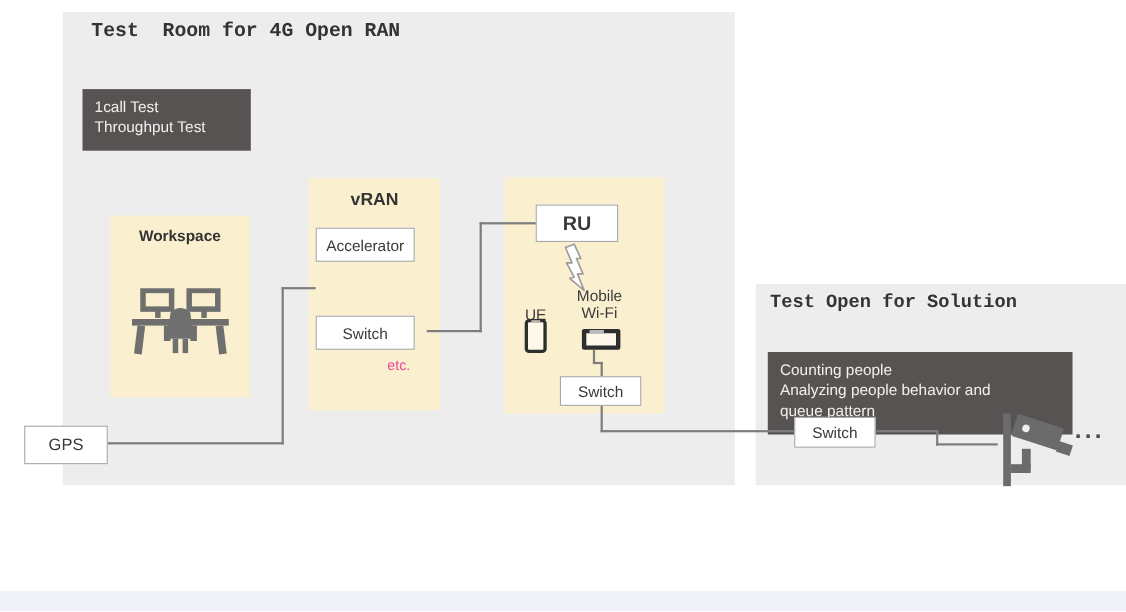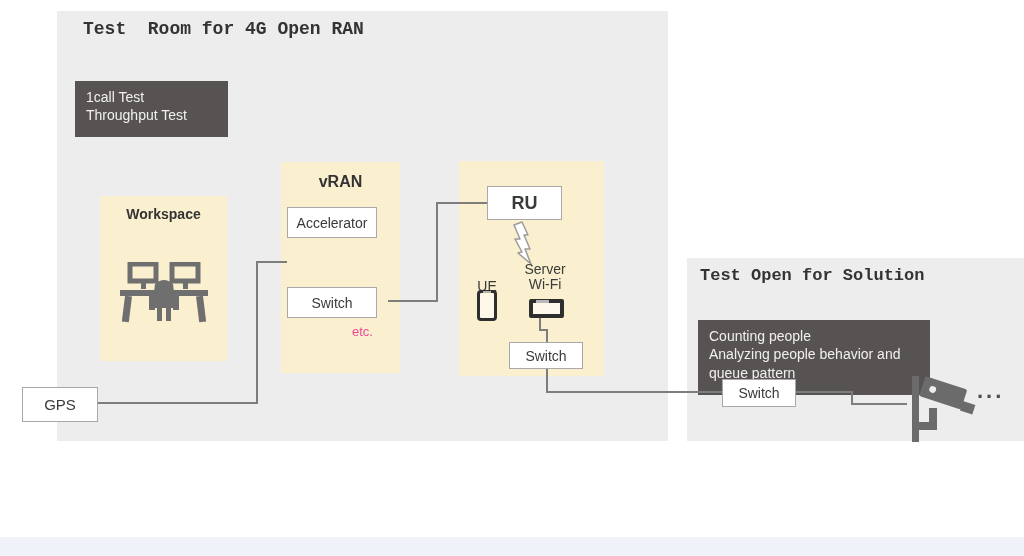--- a/index.html
+++ b/index.html
@@ -15,21 +15,21 @@
   .room-title { position:absolute; font-weight:bold; color:#333; white-space:pre;font-family:Liberation Mono, monospace; }
   #room1-title { left:83px; top:19px; font-size:18px; }
   #room2-title { left:700px; top:266px; font-size:17px; }
   .dark-box {
     position:absolute; background:#575352; color:#f2f0ef;
     font-size:14px; line-height:1.32; padding:7px 11px;
     white-space:pre-line;
     margin-top:28px;
   }
   #test-box-1 { left:75px; top:53px; width:153px; height:56px; }
-  #test-box-2 { left:698px; top:292px; width:232px; height:75px; }
+  #test-box-2 { left:698px; top:292px; width:277px; height:75px; }
   .panel { position:absolute; background:#faf0cf; }
   #workspace-panel { left:100px; top:196px; width:127px; height:165px; }
   #vran-panel { left:281px; top:162px; width:119px; height:211px; }
   #ru-panel { left:459px; top:161px; width:145px; height:215px; }
   .panel-title { position:absolute; width:100%; text-align:center; font-weight:bold; color:#333; }
   #workspace-title { top:10px; font-size:14px; }
   #vran-title { top:11px; font-size:16px; }
   .node-box {
     position:absolute; background:#fff; border:1px solid #a8a8a8;
     text-align:center; font-size:14px; color:#3a3a3a;
@@ -111,21 +111,21 @@
 
   <div class="panel" id="ru-panel"></div>
   <div class="node-box" id="ru-box">RU</div>
   <span id="zigzag-icon">
     <svg width="24" height="45" viewBox="0 0 24 45">
       <path d="M12 1 L18 14 L14 14 L20 28 L15 28 L21 43 L8 32 L12 31 L5 18 L10 18 L4 4 Z" fill="#ffffff" stroke="#9b9b9b" stroke-width="1.5" stroke-linejoin="round"></path>
     </svg>
   </span>
   <div class="dev-label" id="ue-label">UE</div>
   <div id="phone-icon"></div>
-  <div class="dev-label" id="wifi-label">Server
+  <div class="dev-label" id="wifi-label">Mobile
 Wi-Fi</div>
   <div id="wifi-icon"></div>
   <div class="node-box" id="switch1-box">Switch</div>
 
   <div class="node-box" id="gps-box">GPS</div>
 
   <div class="room" id="room2"></div>
   <div class="room-title" id="room2-title">Test Open for Solution</div>
   <div class="dark-box" id="test-box-2">Counting people
 Analyzing people behavior and

